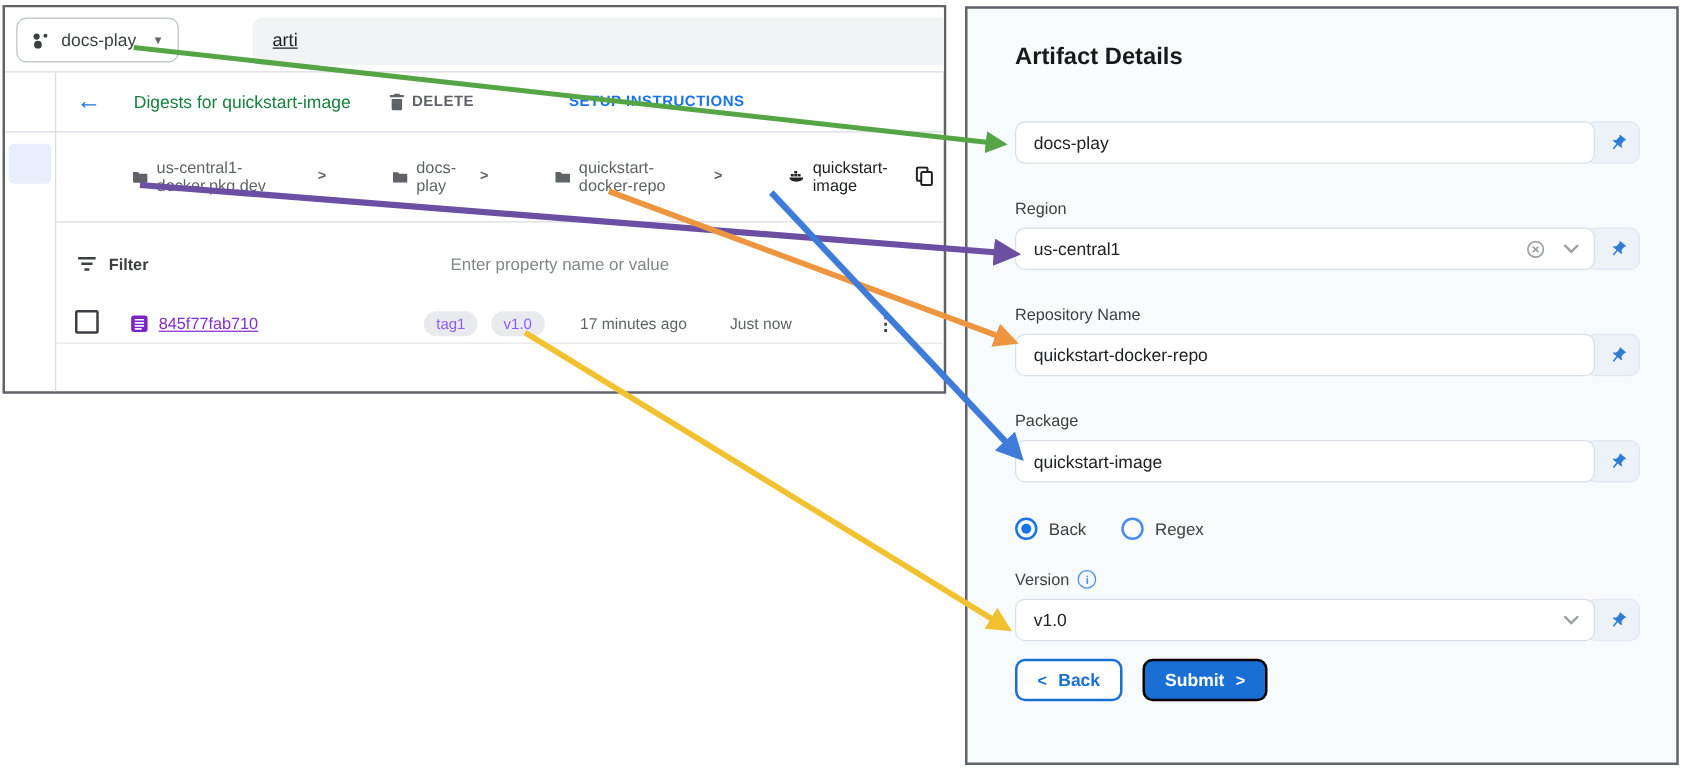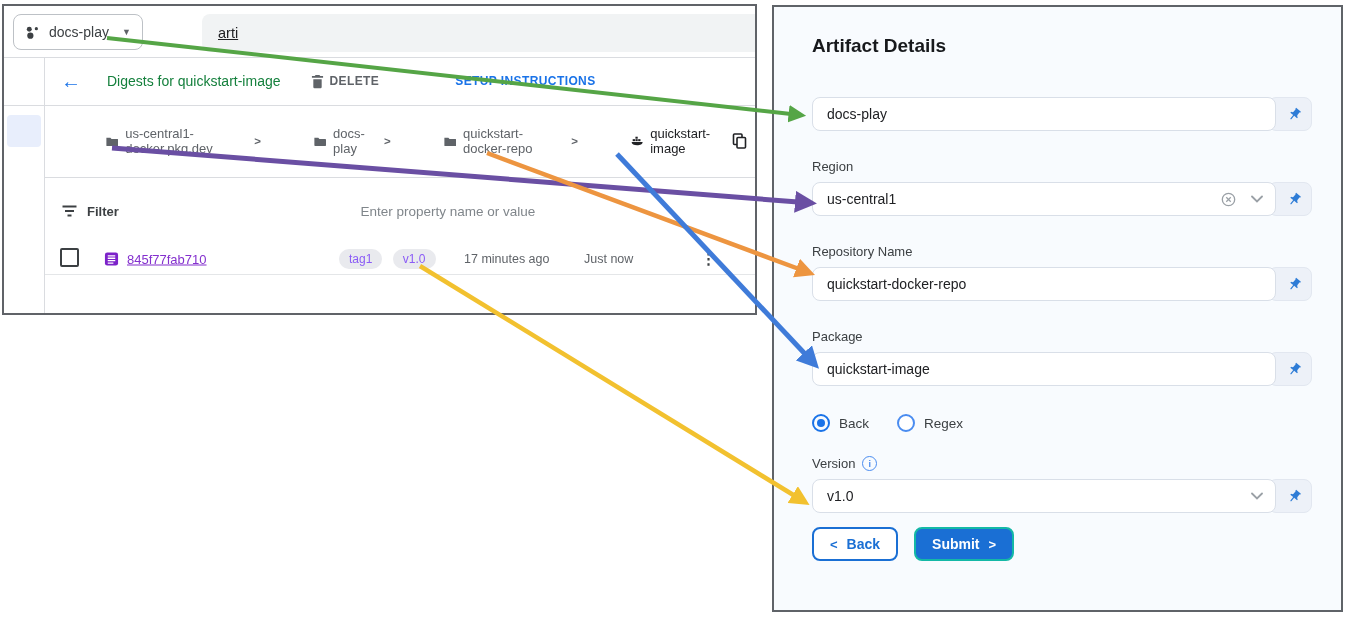--- a/index.html
+++ b/index.html
@@ -106,21 +106,21 @@
   .radio.sel::after{content:"";width:8px;height:8px;border-radius:50%;background:#1a73e8;}
   .radio.unsel{border:2px solid #4a8cf0;background:#fff;}
   .info-icon{
     width:13px;height:13px;border:1.4px solid #4a8cf0;border-radius:50%;color:#4a8cf0;
     font-size:9px;display:flex;align-items:center;justify-content:center;font-weight:bold;cursor:pointer;
   }
   .btn-row{display:flex;align-items:center;gap:16px;margin-top:14px;}
   .btn{height:34px;border-radius:8px;display:flex;align-items:center;gap:9px;
     font-size:14px;font-weight:bold;padding:0 16px;box-sizing:border-box;cursor:pointer;}
   .btn-back{border:2px solid #1a6fd4;color:#1a6fd4;background:#fff;}
-  .btn-submit{background:#1a6fd4;color:#fff;border:2px solid #14b8a6;}
+  .btn-submit{background:#1a6fd4;color:#fff;border:2px solid #000000;}
   .btn .chev{font-size:13px;font-weight:bold;}
 
   .arrows{position:absolute;left:0;top:0;z-index:10;pointer-events:none;}
 </style>
 </head>
 <body>
 
 <div class="console-window">
 
   <div class="topbar">

